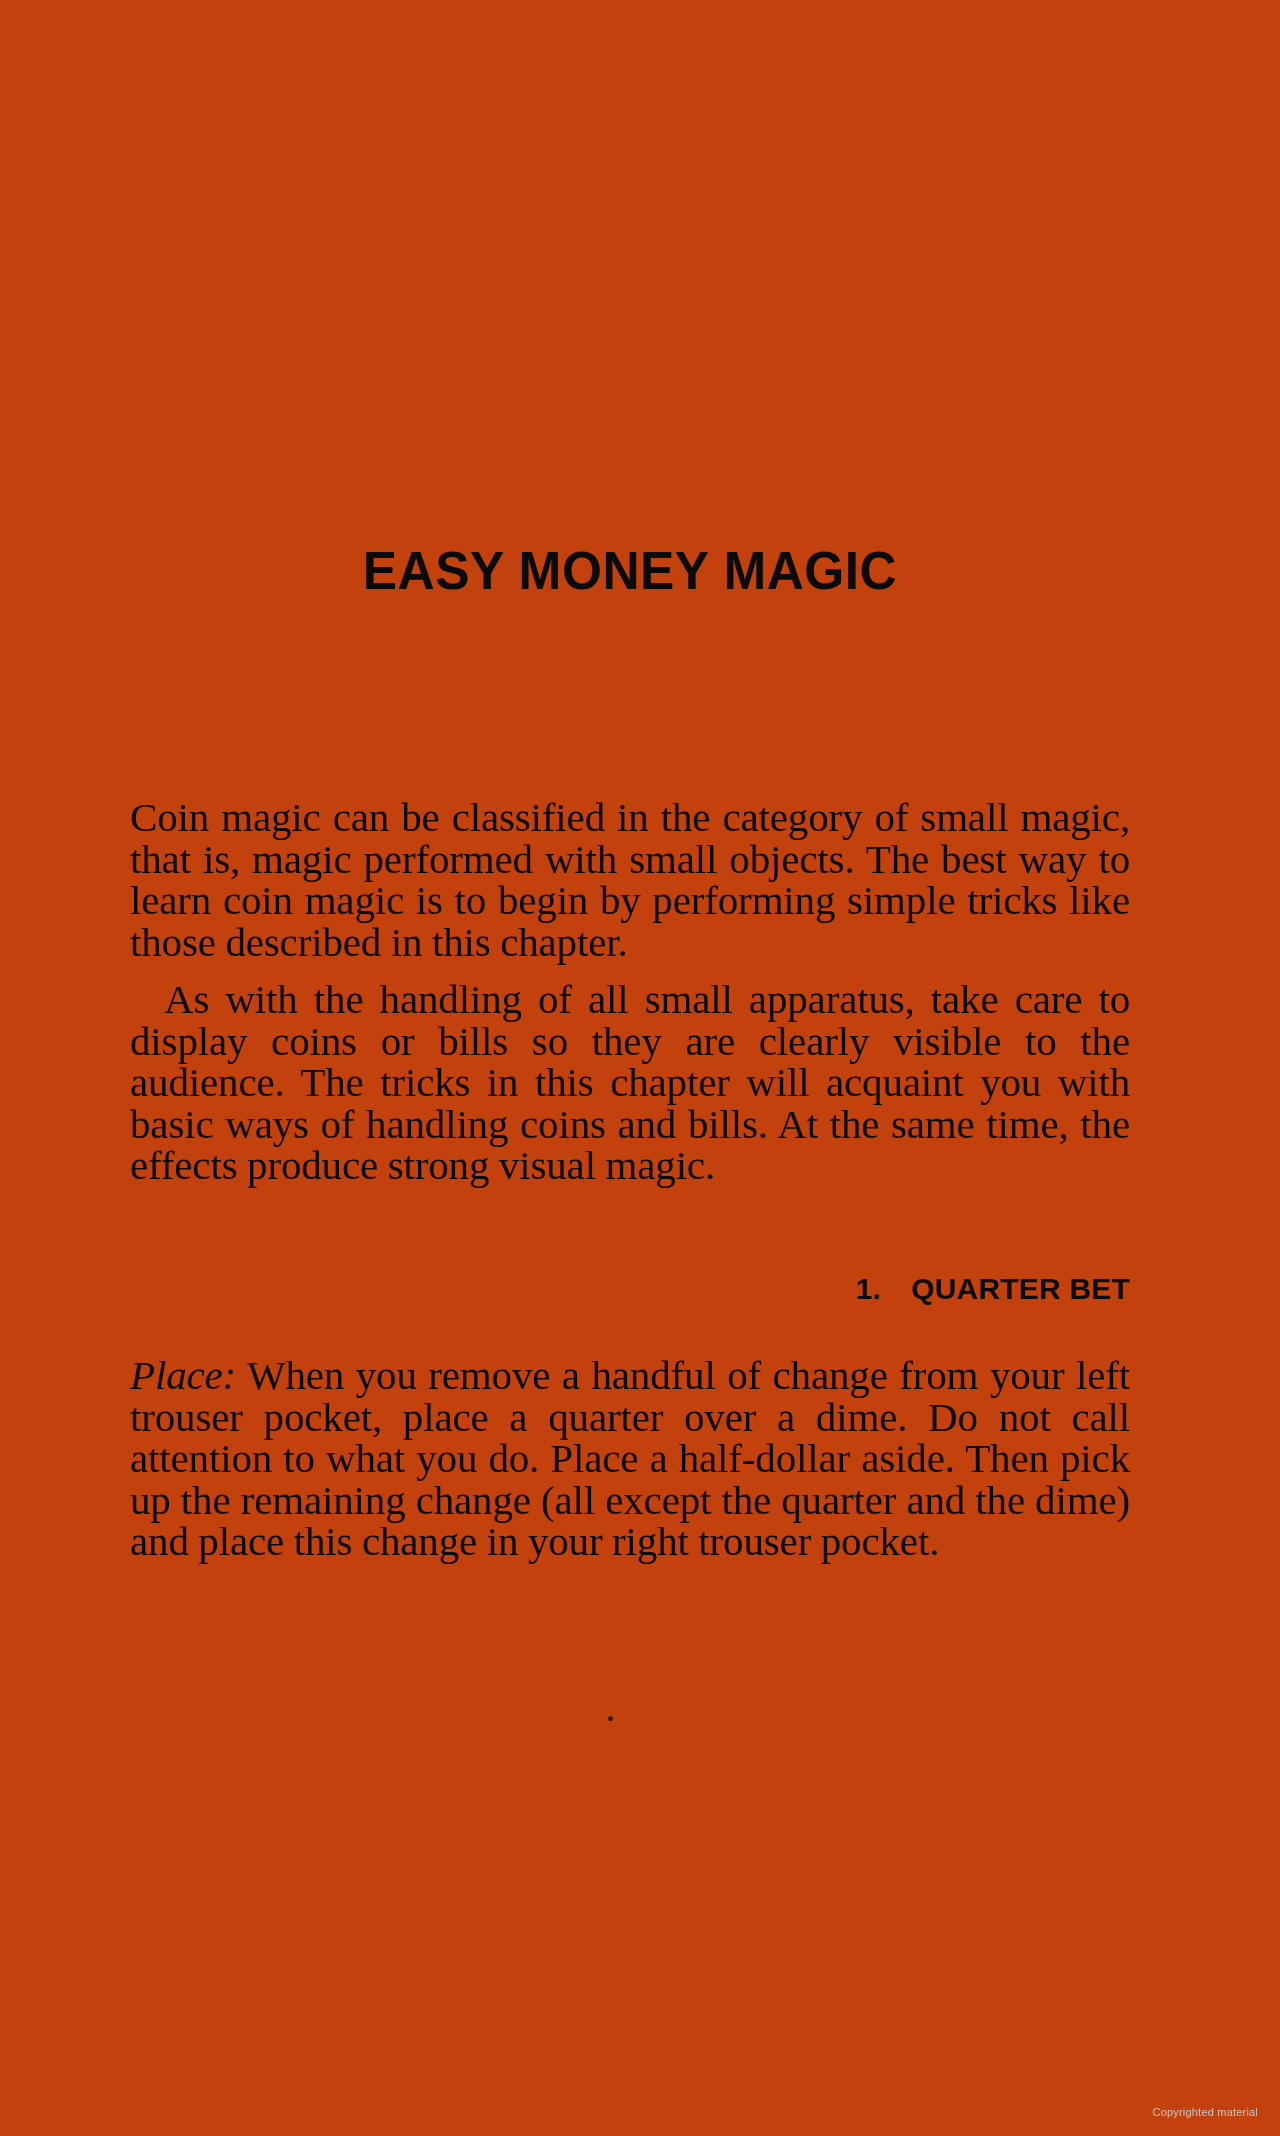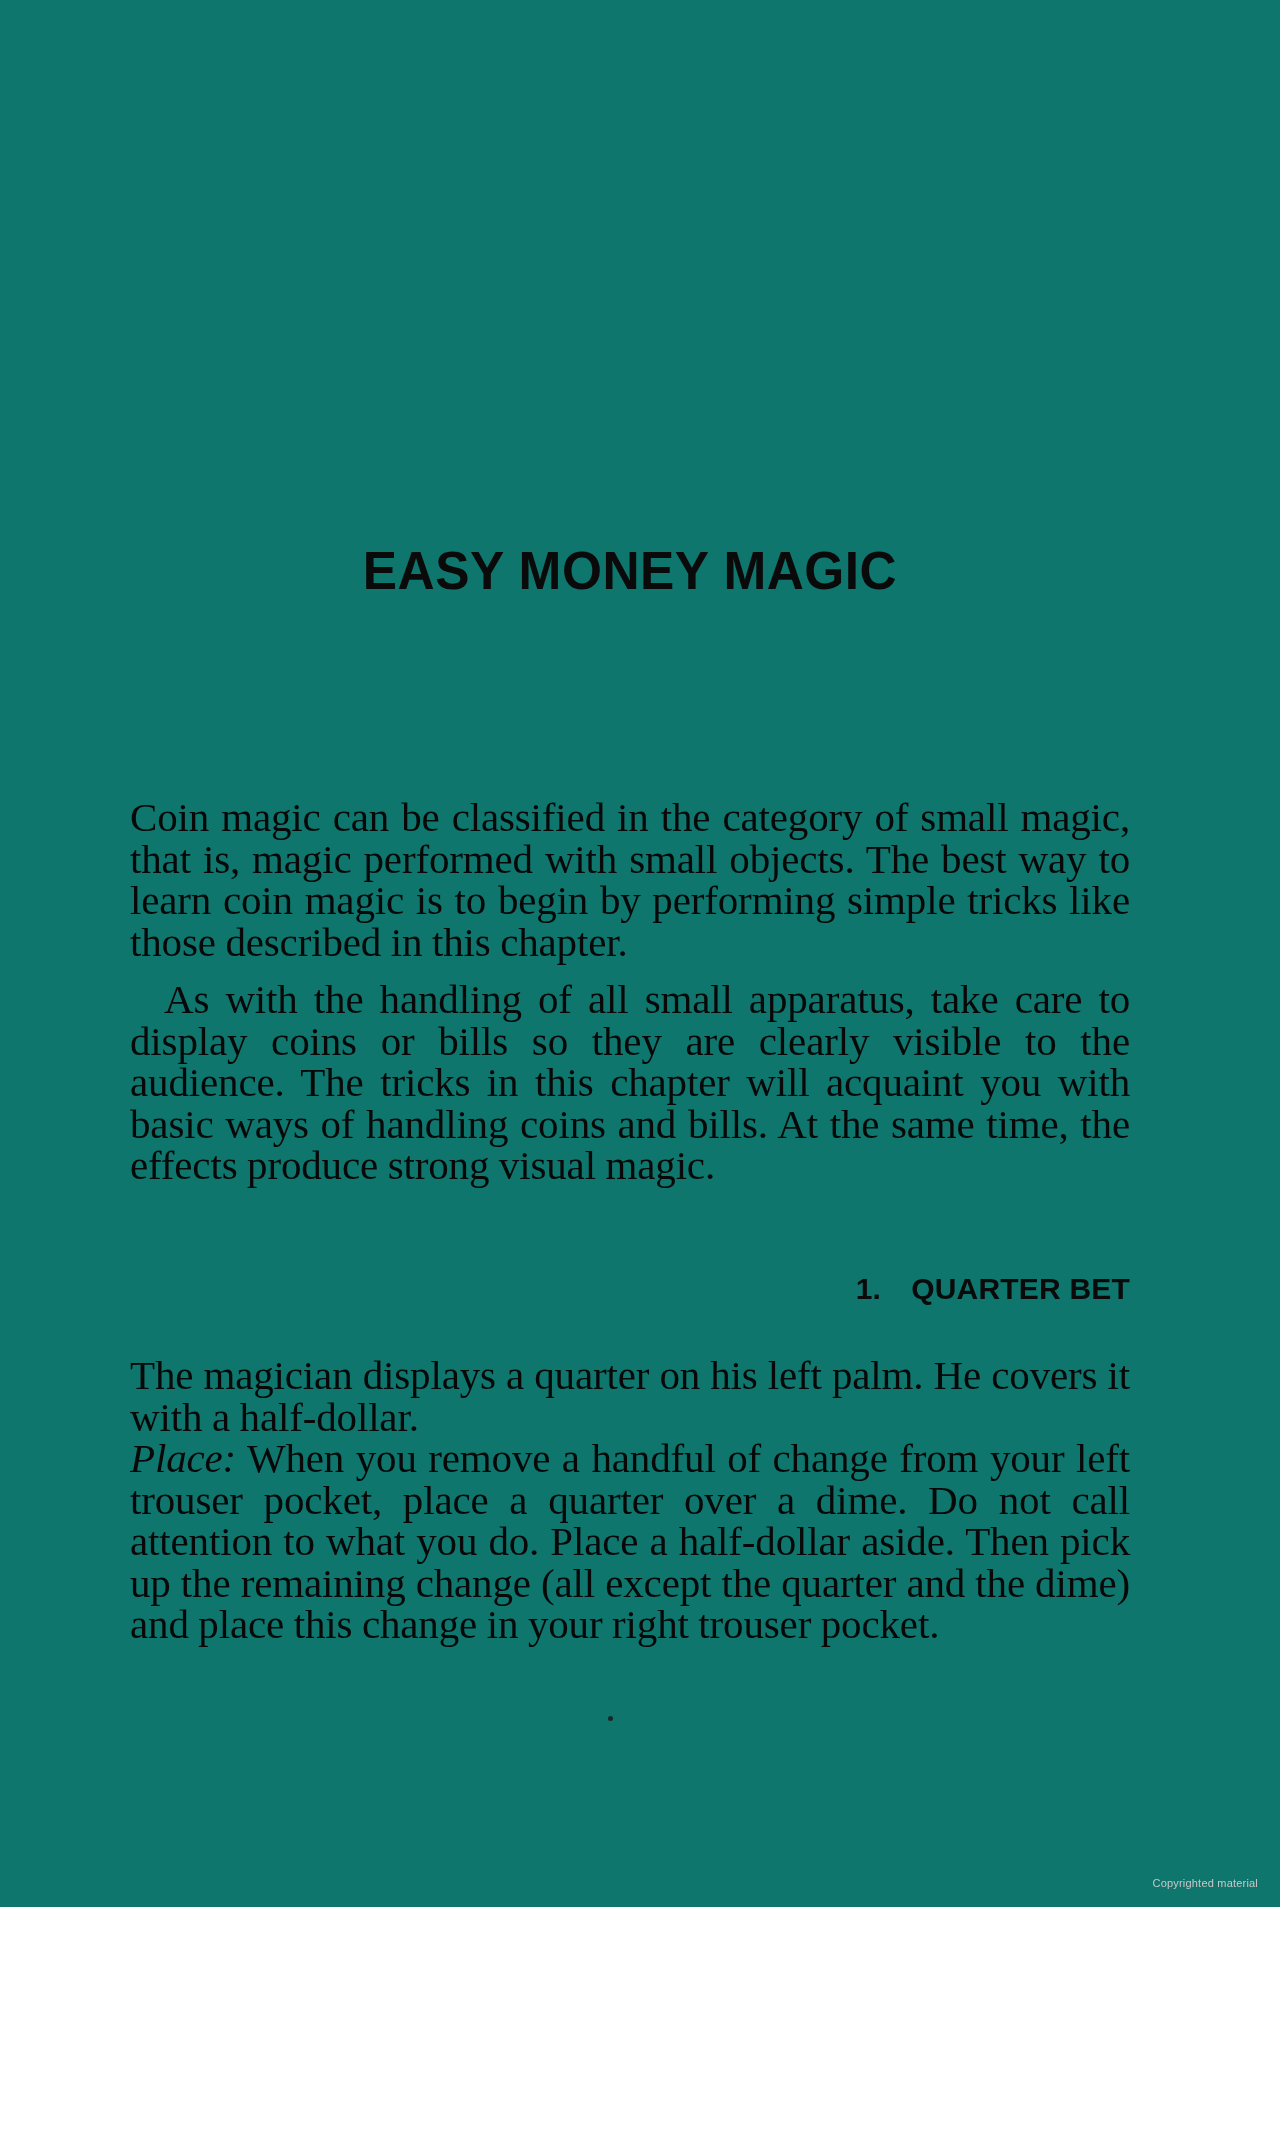--- a/index.html
+++ b/index.html
@@ -4,22 +4,22 @@
 <style>
   html, body {
     margin: 0;
     padding: 0;
     background: #ffffff;
   }
 
   .page {
     position: relative;
     width: 1280px;
-    height: 1907px;
-    background: #0f766e;
+    height: 2136px;
+    background: #c2410c;
     overflow: hidden;
     font-family: "Liberation Serif", "DejaVu Serif", serif;
     color: #000000;
     -webkit-font-smoothing: antialiased;
   }
 
   
   .content {
     position: absolute;
     left: 130px;
@@ -140,21 +140,20 @@
     <div class="intro-block">
       <p class="body">Coin magic can be classified in the category of small magic, that is, magic performed with small objects. The best way to learn coin magic is to begin by performing simple tricks like those described in this chapter.</p>
       <p class="body indent">As with the handling of all small apparatus, take care to display coins or bills so they are clearly visible to the audience. The tricks in this chapter will acquaint you with basic ways of handling coins and bills. At the same time, the effects produce strong visual magic.</p>
     </div>
 
     <div class="section-heading">
       <span class="num">1.</span><span>QUARTER BET</span>
     </div>
 
     <div class="trick-block">
-      <p class="body">The magician displays a quarter on his left palm. He covers it with a half-dollar.</p>
       <p class="body gap-before-method"><span class="method-lead">Place:</span><span> When you remove a handful of change from your left trouser pocket, place a quarter over a dime. Do not call attention to what you do. Place a half-dollar aside. Then pick up the remaining change (all except the quarter and the dime) and place this change in your right trouser pocket.</span></p>
     </div>
 
   </div>
 
   <div class="speck"></div>
 
   <div class="copyright-note">Copyrighted material</div>
 
 </div>

